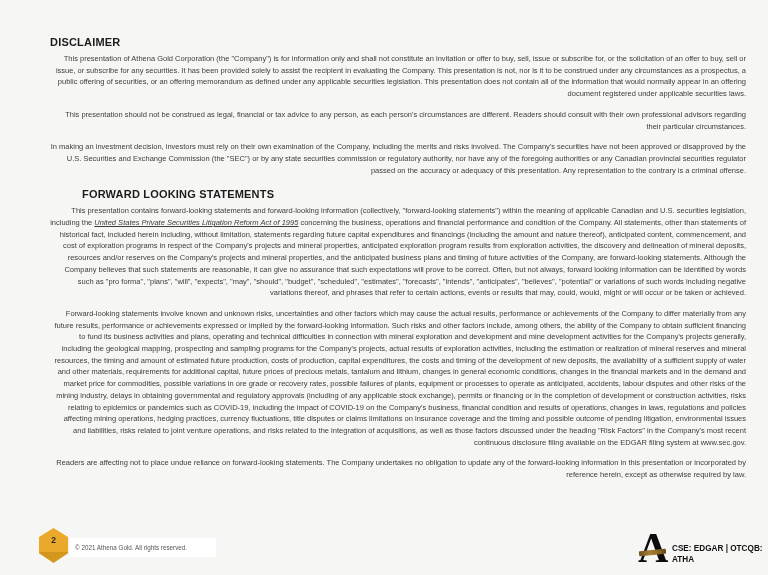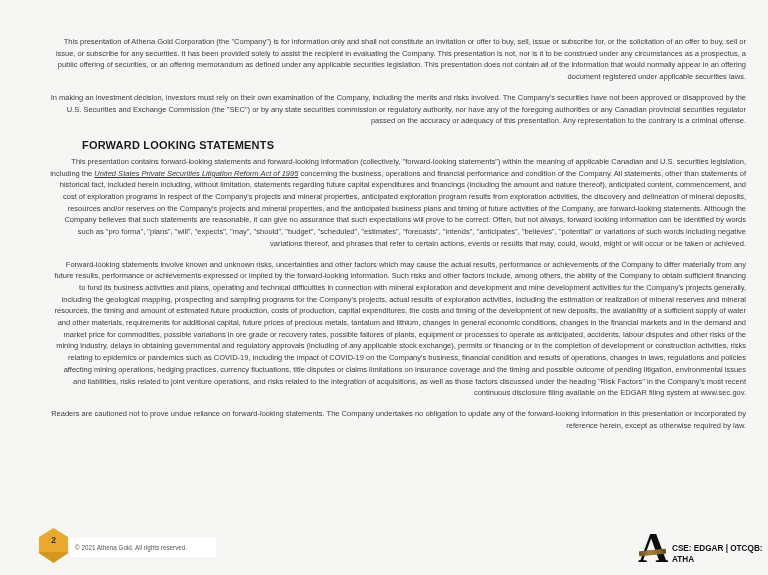--- a/index.html
+++ b/index.html
@@ -112,29 +112,31 @@
     white-space: nowrap;
   }
 </style>
 </head>
 <body>
 
 <div class="slide">
 
   <div class="content">
 
+    <h1 class="section-heading">DISCLAIMER</h1>
 
     <p class="body-par">This presentation of Athena Gold Corporation (the "Company") is for information only and shall not constitute an invitation or offer to buy, sell, issue or subscribe for, or the solicitation of an offer to buy, sell or issue, or subscribe for any securities.  It has been provided solely to assist the recipient in evaluating the Company.  This presentation is not, nor is it to be construed under any circumstances as a prospectus, a public offering of securities, or an offering memorandum as defined under any applicable securities legislation.  This presentation does not contain all of the information that would normally appear in an offering document registered under applicable securities laws.</p>
+    <p class="body-par">This presentation should not be construed as legal, financial or tax advice to any person, as each person's circumstances are different.  Readers should consult with their own professional advisors regarding their particular circumstances.</p>
     <p class="body-par">In making an investment decision, investors must rely on their own examination of the Company, including the merits and risks involved.  The Company's securities have not been approved or disapproved by the U.S. Securities and Exchange Commission (the "SEC") or by any state securities commission or regulatory authority, nor have any of the foregoing authorities or any Canadian provincial securities regulator passed on the accuracy or adequacy of this presentation.  Any representation to the contrary is a criminal offense.</p>
 
     <h1 class="section-heading second">FORWARD LOOKING STATEMENTS</h1>
 
     <p class="body-par"><span>This presentation contains forward-looking statements and forward-looking information (collectively, "forward-looking statements") within the meaning of applicable Canadian and U.S. securities legislation, including the </span><span class="italic">United States Private Securities Litigation Reform Act of 1995</span><span> concerning the business, operations and financial performance and condition of the Company.  All statements, other than statements of historical fact, included herein including, without limitation, statements regarding future capital expenditures and financings (including the amount and nature thereof), anticipated content, commencement, and cost of exploration programs in respect of the Company's projects and mineral properties, anticipated exploration program results from exploration activities, the discovery and delineation of mineral deposits, resources and/or reserves on the Company's projects and mineral properties, and the anticipated business plans and timing of future activities of the Company, are forward-looking statements.  Although the Company believes that such statements are reasonable, it can give no assurance that such expectations will prove to be correct.  Often, but not always, forward looking information can be identified by words such as "pro forma", "plans", "will", "expects", "may", "should", "budget", "scheduled", "estimates", "forecasts", "intends", "anticipates", "believes", "potential" or variations of such words including negative variations thereof, and phrases that refer to certain actions, events or results that may, could, would, might or will occur or be taken or achieved.</span></p>
     <p class="body-par">Forward-looking statements involve known and unknown risks, uncertainties and other factors which may cause the actual results, performance or achievements of the Company to differ materially from any future results, performance or achievements expressed or implied by the forward-looking information.  Such risks and other factors include, among others, the ability of the Company to obtain sufficient financing to fund its business activities and plans, operating and technical difficulties in connection with mineral exploration and development and mine development activities for the Company's projects generally, including the geological mapping, prospecting and sampling programs for the Company's projects, actual results of exploration activities, including the estimation or realization of mineral reserves and mineral resources, the timing and amount of estimated future production, costs of production, capital expenditures, the costs and timing of the development of new deposits, the availability of a sufficient supply of water and other materials, requirements for additional capital, future prices of precious metals, tantalum and lithium, changes in general economic conditions, changes in the financial markets and in the demand and market price for commodities, possible variations in ore grade or recovery rates, possible failures of plants, equipment or processes to operate as anticipated, accidents, labour disputes and other risks of the mining industry, delays in obtaining governmental and regulatory approvals (including of any applicable stock exchange), permits or financing or in the completion of development or construction activities, risks relating to epidemics or pandemics such as COVID-19, including the impact of COVID-19 on the Company's business, financial condition and results of operations, changes in laws, regulations and policies affecting mining operations, hedging practices, currency fluctuations, title disputes or claims limitations on insurance coverage and the timing and possible outcome of pending litigation, environmental issues and liabilities, risks related to joint venture operations, and risks related to the integration of acquisitions, as well as those factors discussed under the heading "Risk Factors" in the Company's most recent continuous disclosure filing available on the EDGAR filing system at www.sec.gov.</p>
-    <p class="body-par">Readers are cautioned not to prove undue reliance on forward-looking statements.  The Company undertakes no obligation to update any of the forward-looking information in this presentation or incorporated by reference herein, except as otherwise required by law.</p>
+    <p class="body-par">Readers are affecting not to place undue reliance on forward-looking statements.  The Company undertakes no obligation to update any of the forward-looking information in this presentation or incorporated by reference herein, except as otherwise required by law.</p>
 
   </div>
 
   <div class="page-badge">
     <div class="num">2</div>
   </div>
 
   <div class="copyright-box">
     <span class="copy-text">© 2021 Athena Gold. All rights reserved.</span>
   </div>

